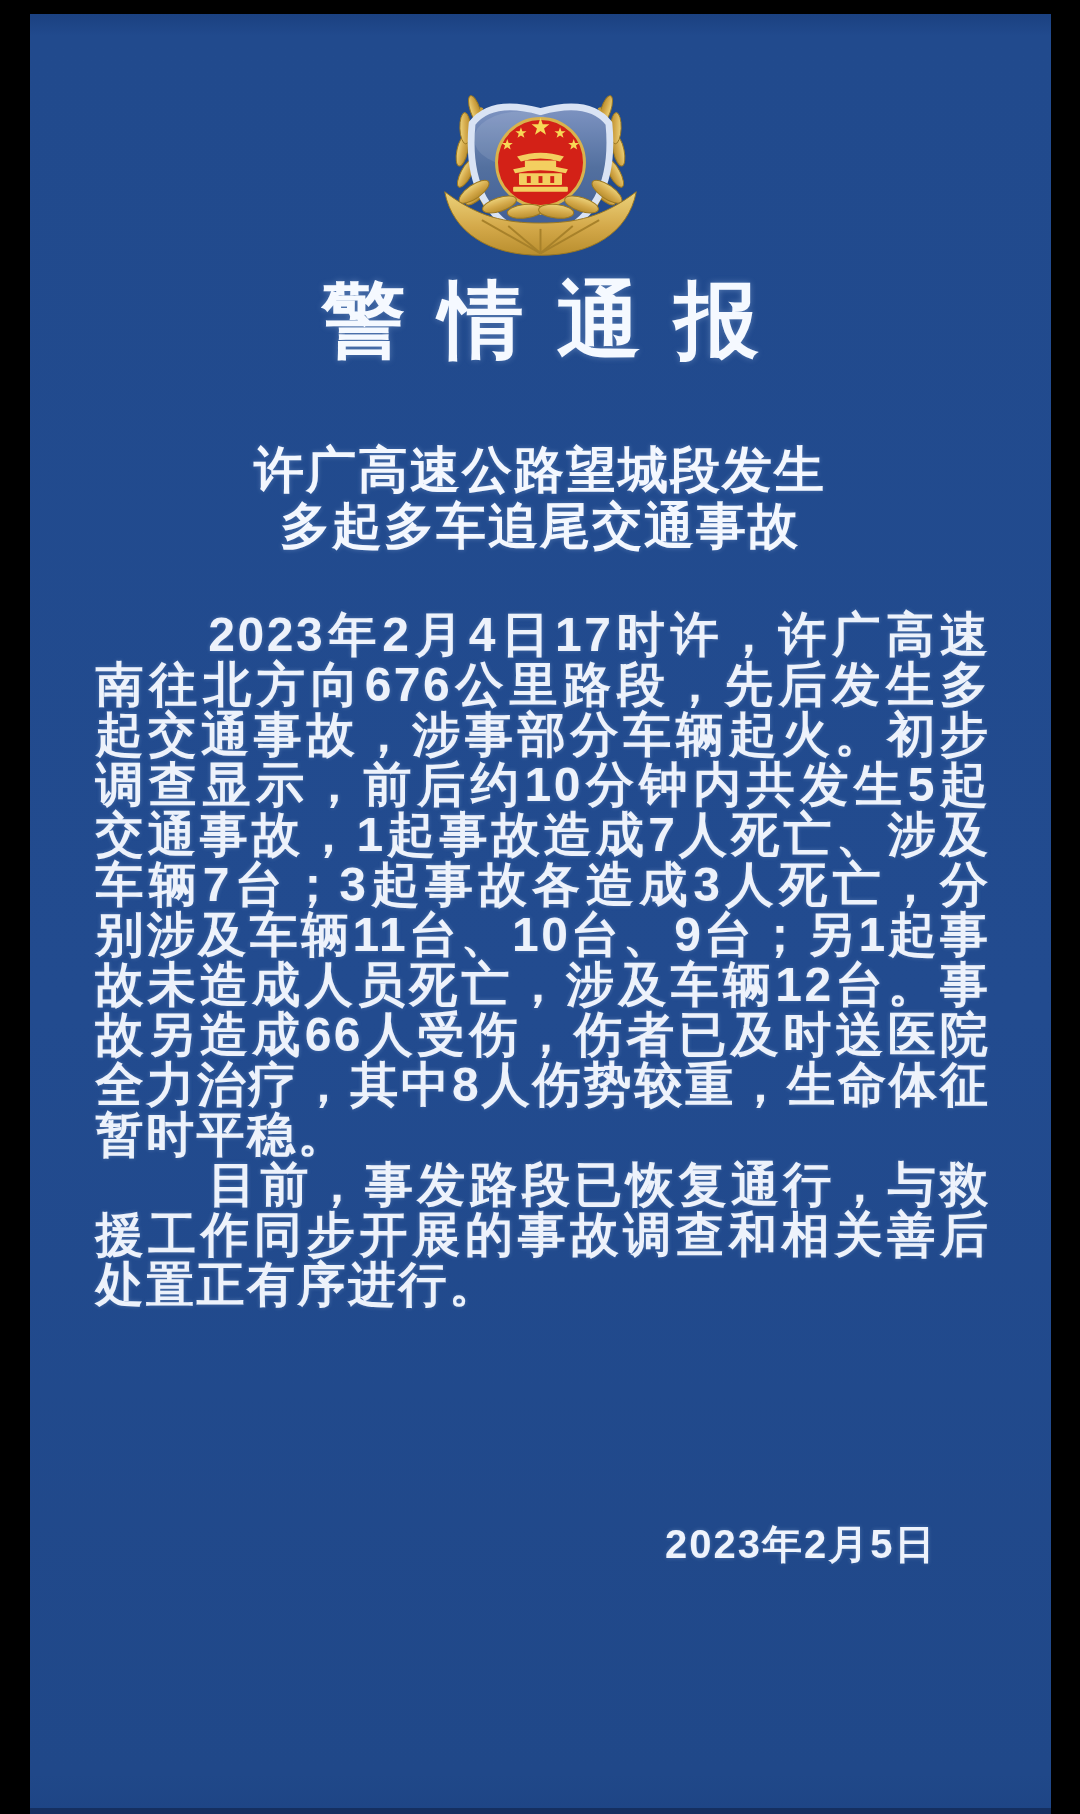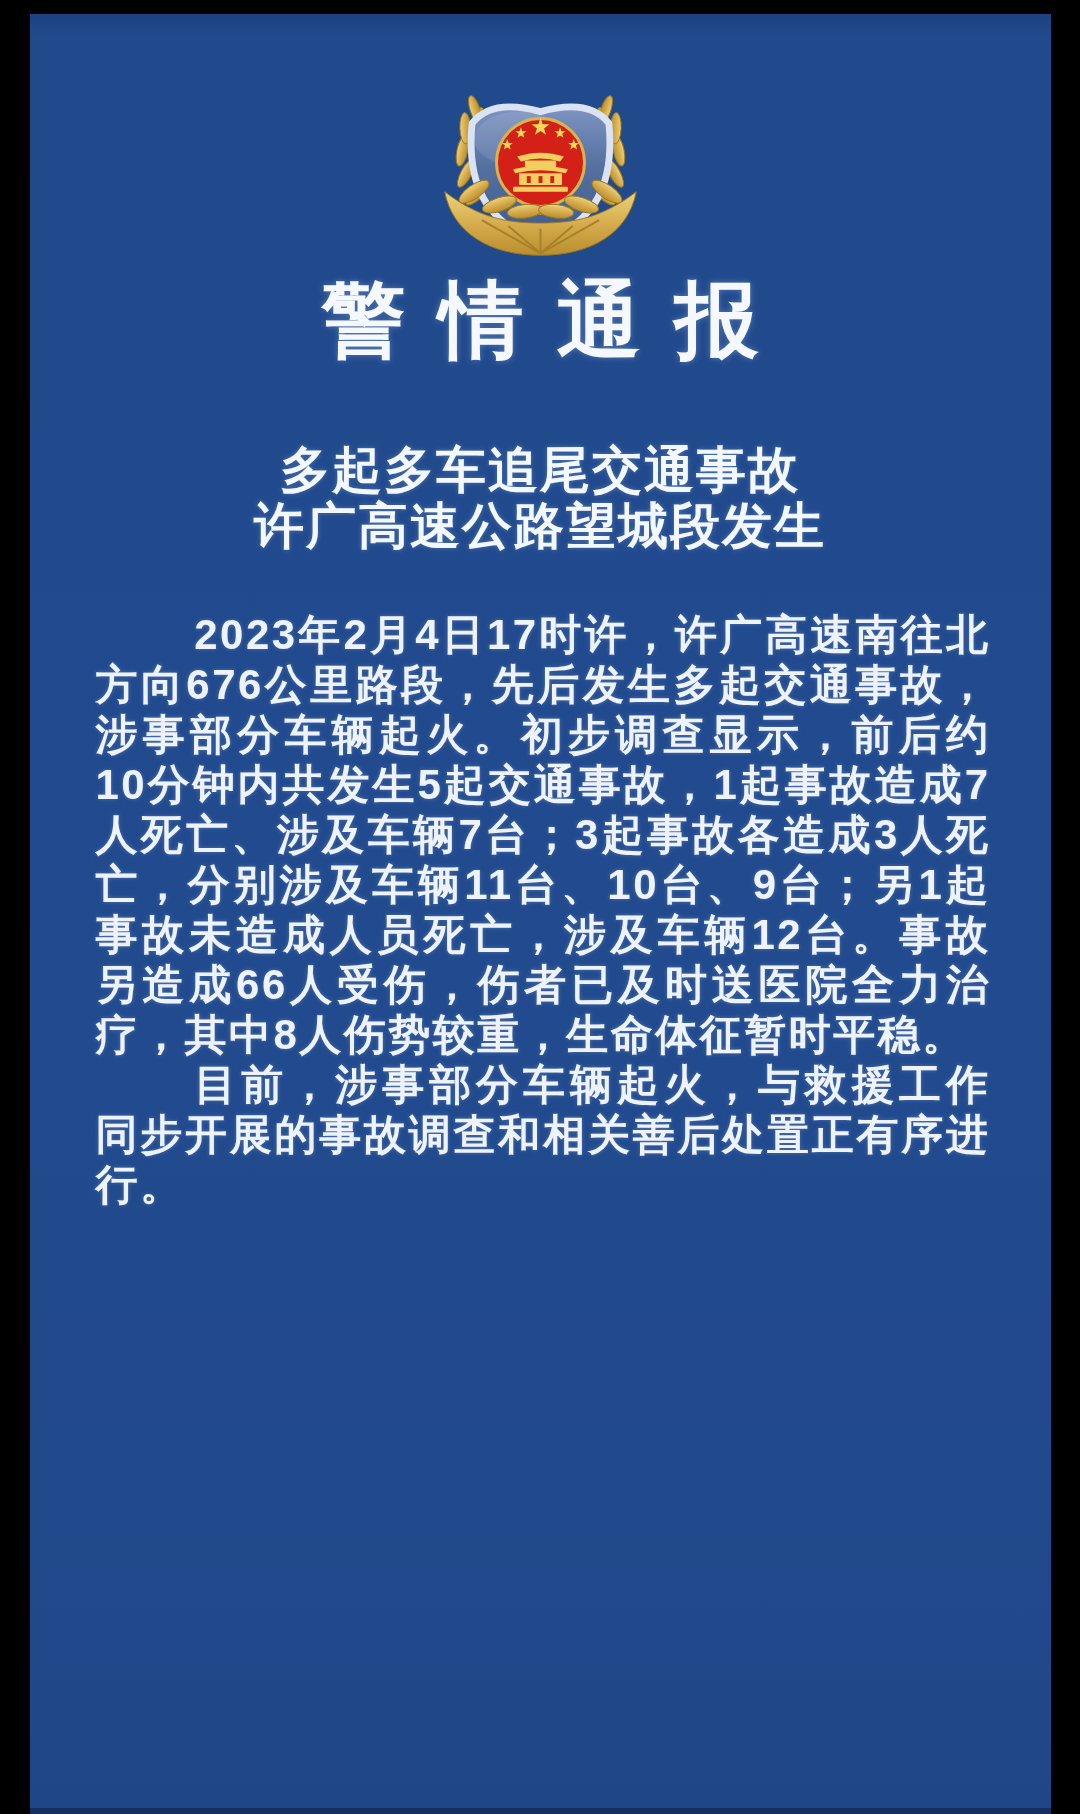--- a/index.html
+++ b/index.html
@@ -29,21 +29,21 @@
   .subtitle{
     position:absolute;top:428px;left:0;right:0;
     text-align:center;
     font-size:50px;font-weight:bold;line-height:56px;
     letter-spacing:2px;
     color:#f3f7fe;
     text-shadow:0 0 5px rgba(190,215,250,.3);
   }
   .body{
     position:absolute;top:596px;left:66px;right:60px;
-    font-size:42px;font-weight:bold;line-height:50px;
+    font-size:48px;font-weight:bold;line-height:50px;
     letter-spacing:2.5px;
     text-align:justify;text-justify:inter-character;
     color:#edf2fb;
     text-shadow:0 0 4px rgba(180,205,240,.3);
   }
   .body p{margin:0;text-indent:2.35em;}
   .signature{
     position:absolute;top:1502px;right:114px;
     text-align:center;
     font-size:40px;font-weight:bold;line-height:57px;
@@ -145,28 +145,29 @@
       <path d="M110,195 L77,167"></path>
       <path d="M110,195 L110,170"></path>
       <path d="M110,195 L143,167"></path>
       <path d="M110,195 L170,161"></path>
     </g>
   </svg>
 
   <h1 class="title">警情通报</h1>
 
   <div class="subtitle">
+    <div>许广高速公路望城段发生</div>
     <div>多起多车追尾交通事故</div>
-    <div>许广高速公路望城段发生</div>
   </div>
 
   <div class="body">
     <p>2023年2月4日17时许，许广高速南往北方向676公里路段，先后发生多起交通事故，涉事部分车辆起火。初步调查显示，前后约10分钟内共发生5起交通事故，1起事故造成7人死亡、涉及车辆7台；3起事故各造成3人死亡，分别涉及车辆11台、10台、9台；另1起事故未造成人员死亡，涉及车辆12台。事故另造成66人受伤，伤者已及时送医院全力治疗，其中8人伤势较重，生命体征暂时平稳。</p>
-    <p>目前，涉事部分车辆起火，与救援工作同步开展的事故调查和相关善后处置正有序进行。</p>
+    <p>目前，事发路段已恢复通行，与救援工作同步开展的事故调查和相关善后处置正有序进行。</p>
   </div>
 
   <div class="signature">
+    <div>2023年2月5日</div>
   </div>
 
 
   <div class="bottom-fade"></div>
   <div class="bottom-bar"></div>
 </div>
 
 </body></html>

